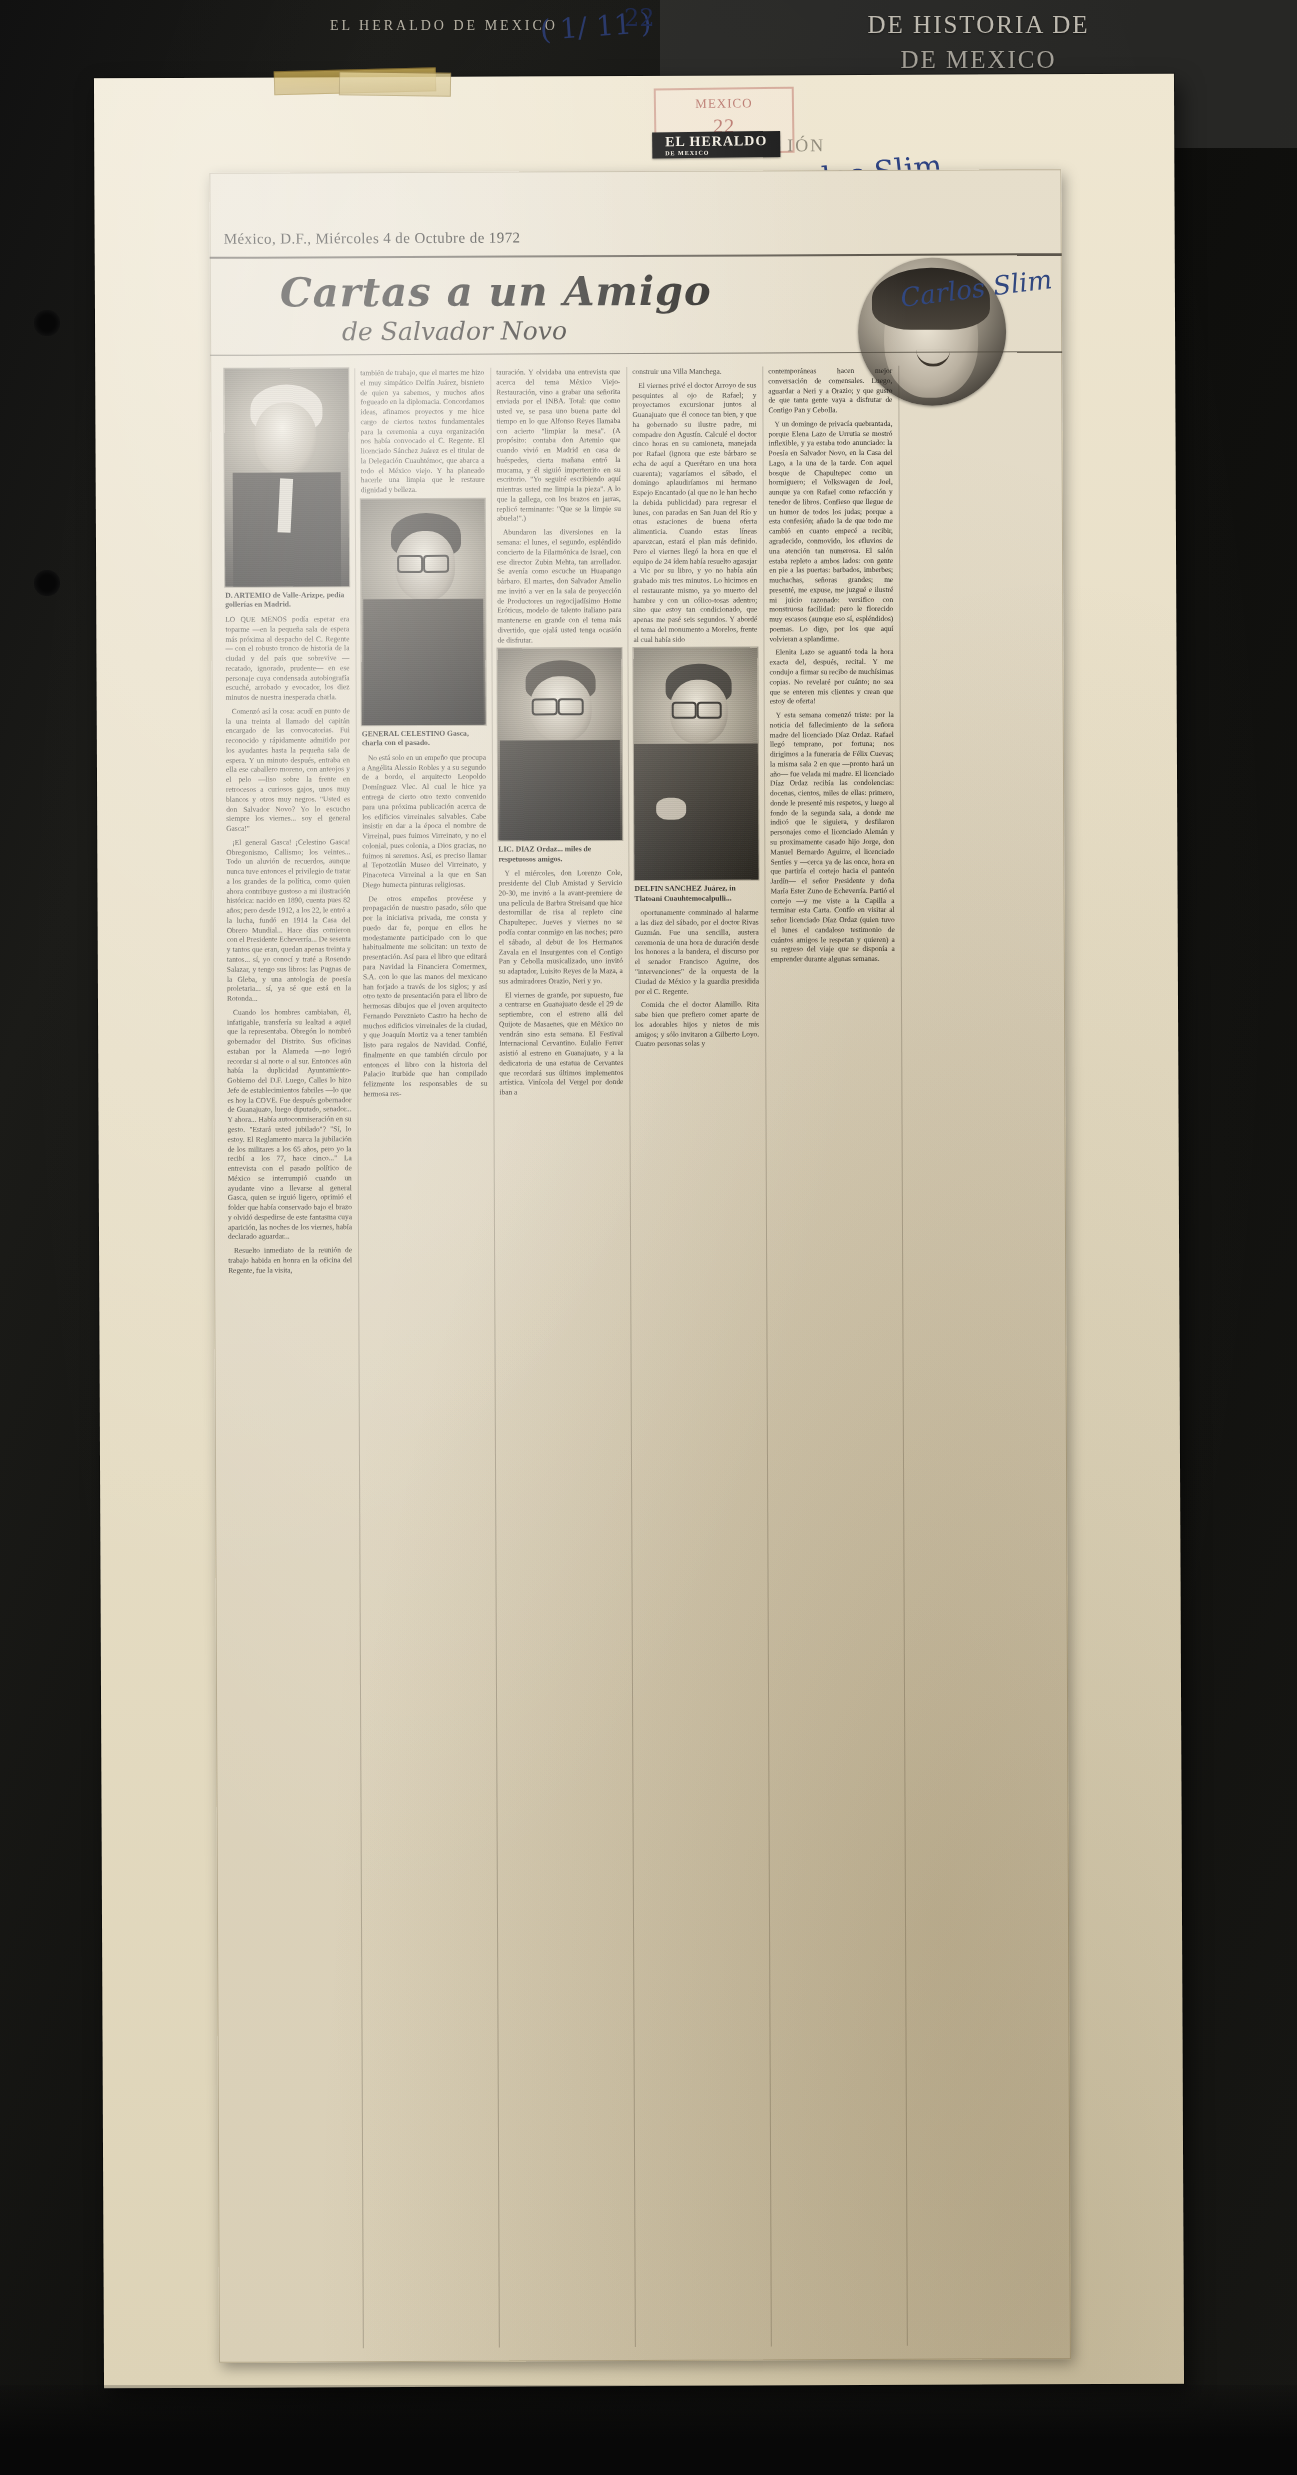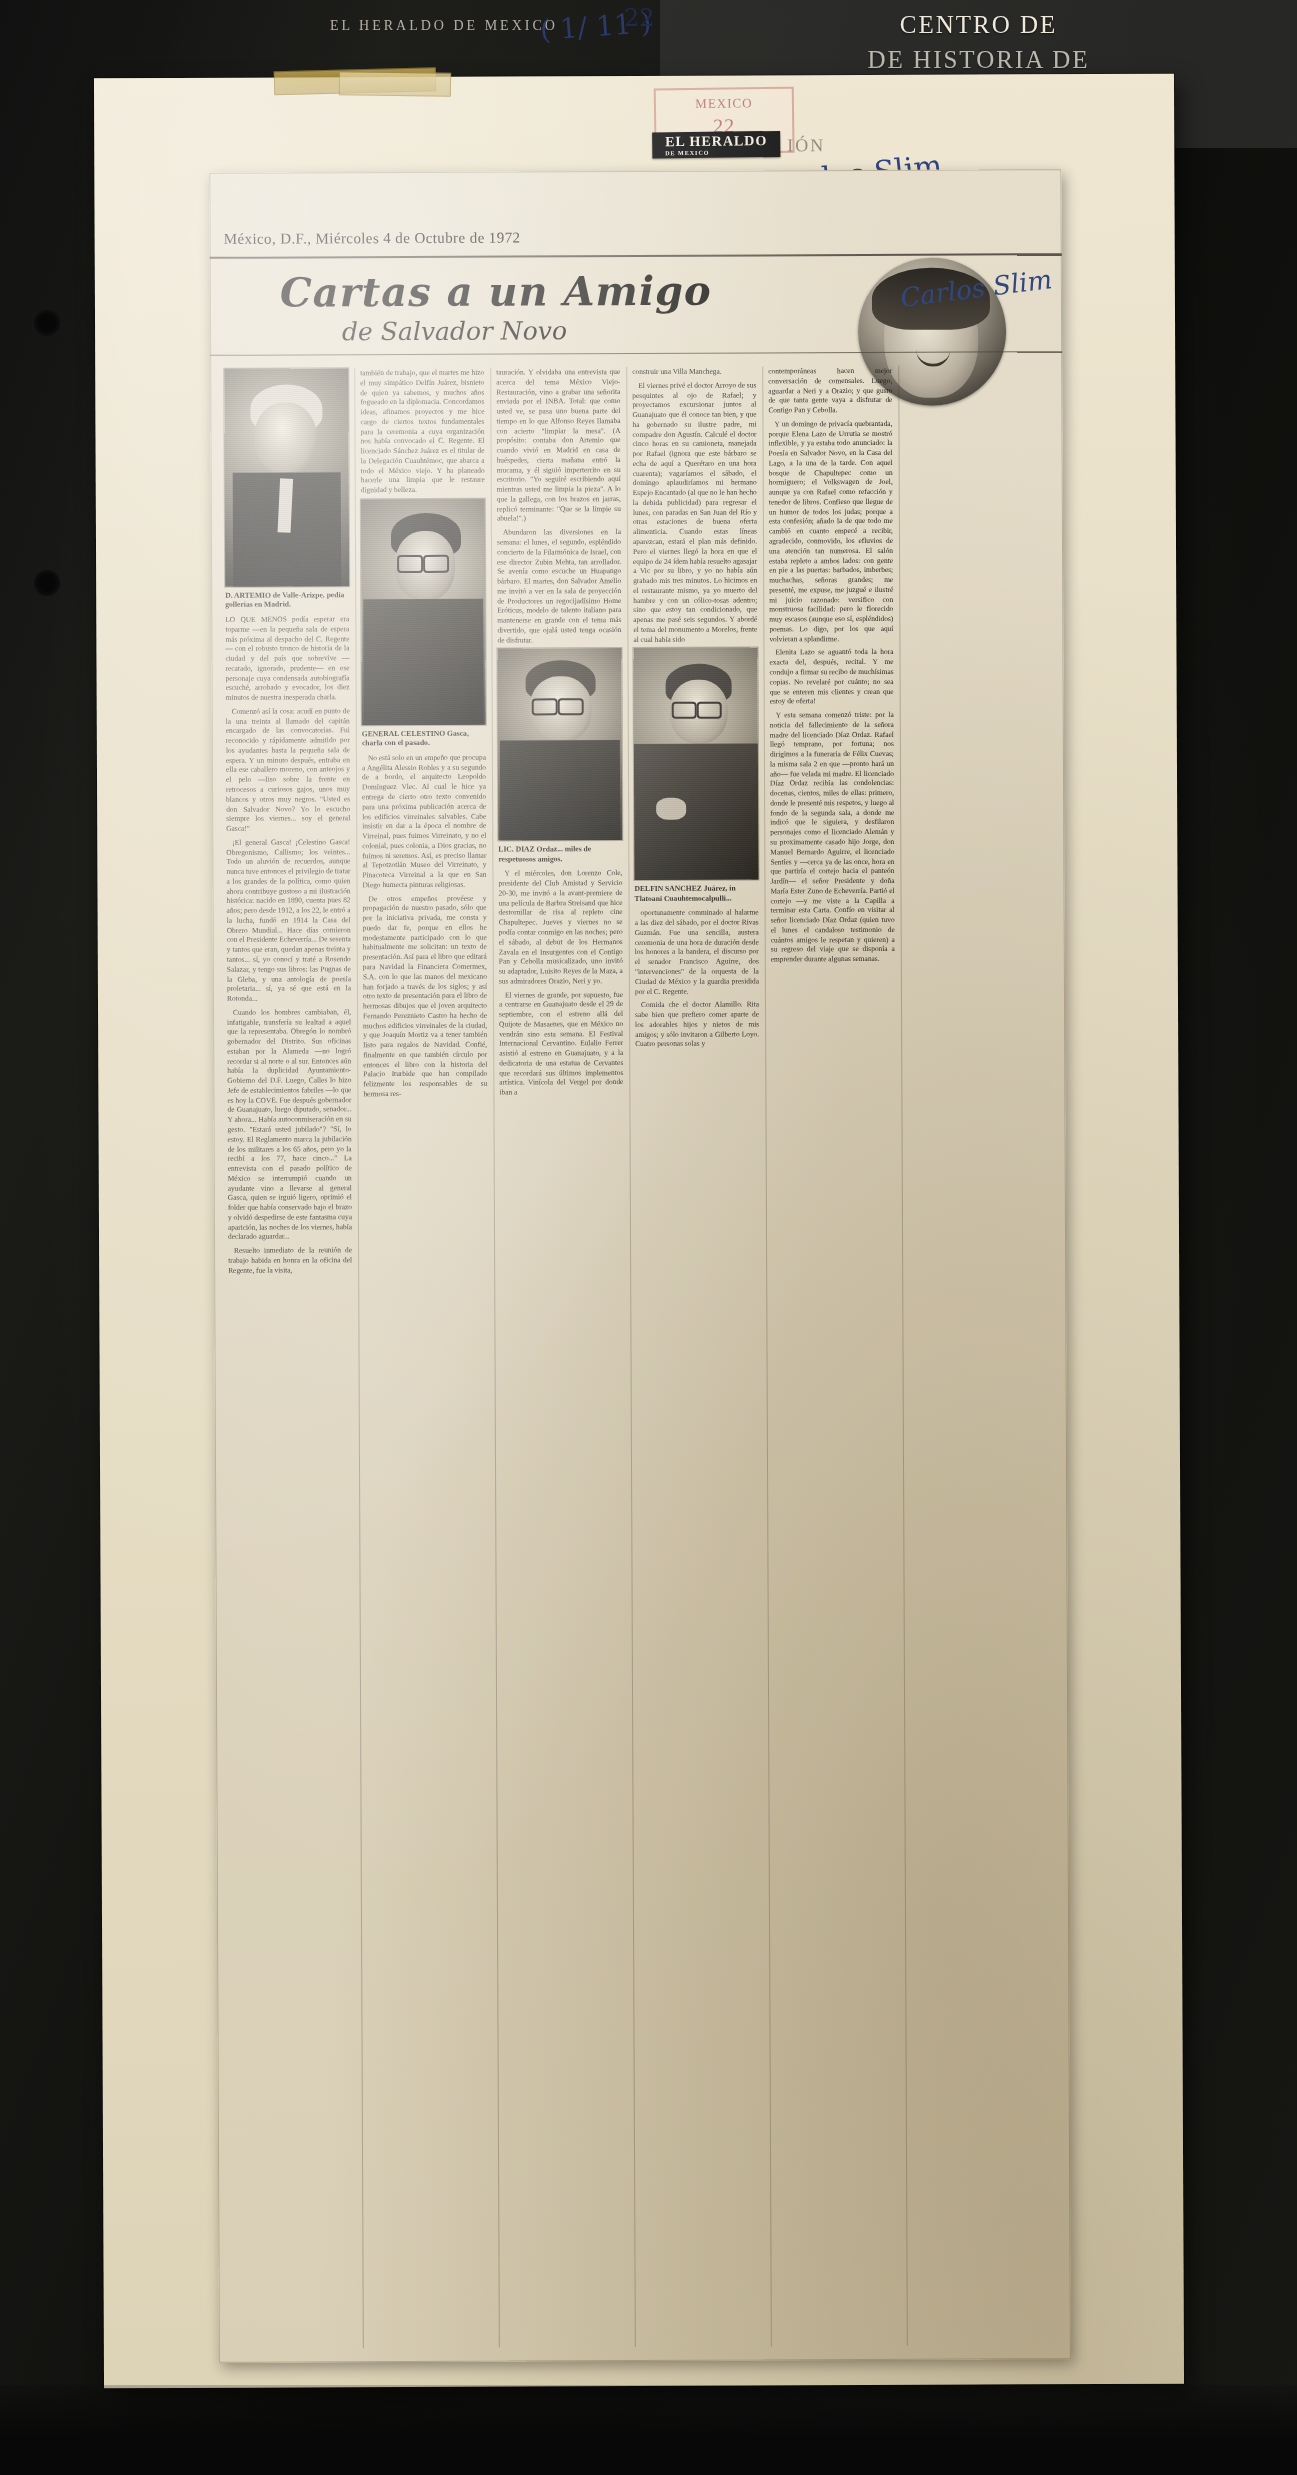--- a/index.html
+++ b/index.html
@@ -279,21 +279,20 @@
 </style>
 </head>
 <body>
 
 <div class="scan-bg"></div>
 
 <div class="hole h1"></div>
 <div class="hole h2"></div>
 
 <div class="centro-stamp">
-  <div>CENTRO DE</div>
   <div class="l3">DE HISTORIA DE</div>
   <div class="l4">DE MEXICO</div>
 </div>
 
 <div class="top-head">EL HERALDO DE MEXICO</div>
 <div class="hand-topright">( 1/ 11 )</div>
 <div class="num-22">22</div>
 
 <div class="clip-outer">
 

